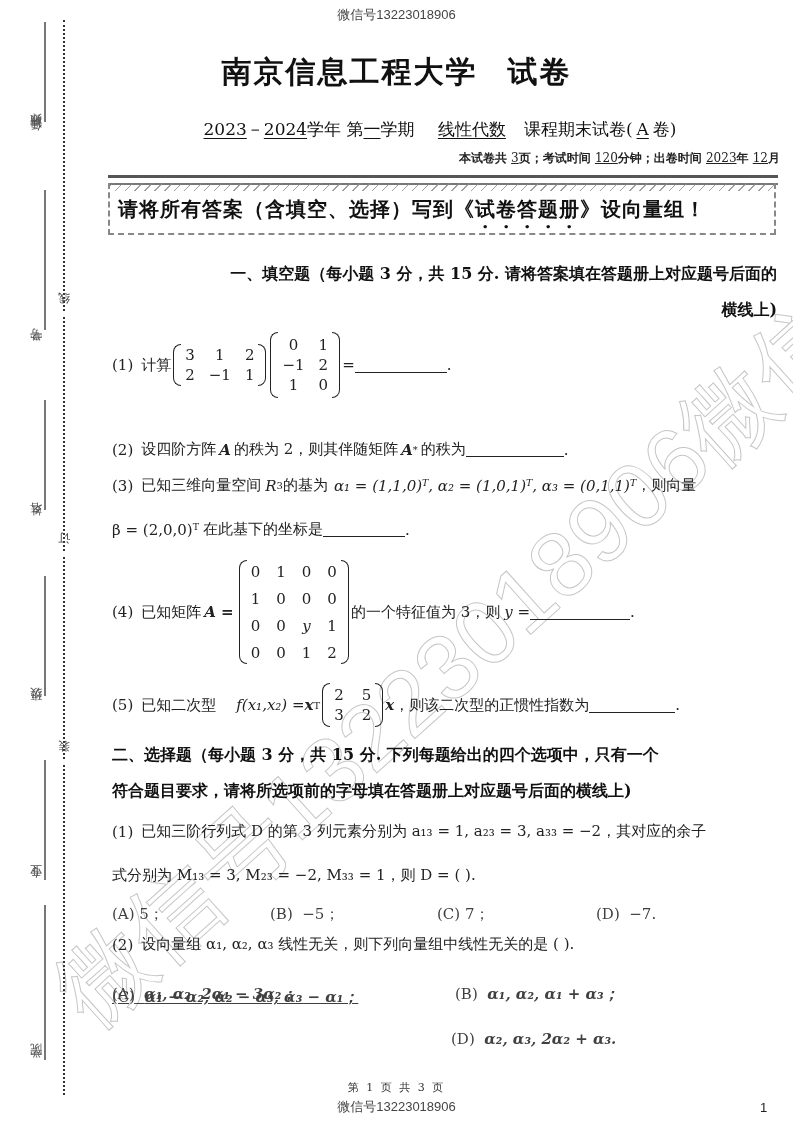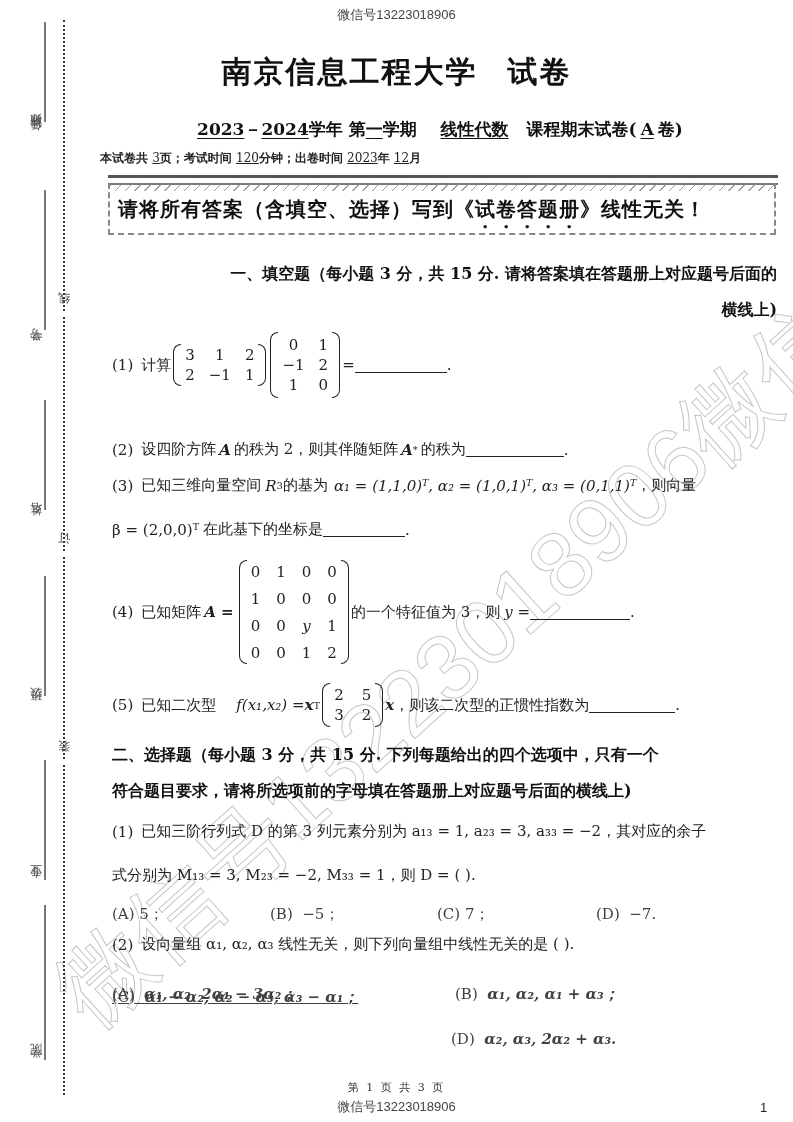--- a/index.html
+++ b/index.html
@@ -22,23 +22,23 @@
     position: absolute; left: 28px; font-size: 12px; color: #555;
     writing-mode: vertical-rl; transform: rotate(180deg); background: #fff; padding: 2px 0;
     letter-spacing: 2px;
   }
   .bind-mark {
     position: absolute; left: 56px; font-size: 12px; color: #444; background:#fff;
     writing-mode: vertical-rl; transform: rotate(180deg); padding: 2px 0;
   }
 
   .title { left: 0; width: 793px; top: 52px; text-align: center; font-size: 30px; font-weight: bold; letter-spacing: 2px; color: #111; }
-  .subtitle { left: 100px; width: 680px; top: 118px; text-align: center; font-size: 17px; color: #111; font-weight: bold; }
+  .subtitle { left: 100px; width: 680px; top: 118px; text-align: center; font-size: 17px; color: #111; }
   .subtitle u { text-decoration: underline; text-underline-offset: 3px; }
-  .meta { left: 100px; width: 680px; top: 150px; text-align: left; font-size: 12px; font-weight: bold; color: #222; }
+  .meta { left: 100px; width: 680px; top: 150px; text-align: right; font-size: 12px; font-weight: bold; color: #222; }
   .meta u { font-weight: normal; }
 
   .rule-double { left: 108px; width: 670px; top: 175px; height: 5px; border-top: 3px solid #555; border-bottom: 2px solid #777; }
   .notice-box {
     left: 108px; width: 668px; top: 183px; height: 52px;
     border: 2px dashed #888; border-top: none; box-sizing: border-box;
   }
   .notice-wave {
     left: 108px; width: 668px; top: 183px; height: 8px;
     background: repeating-linear-gradient(135deg, transparent 0 3px, #888 3px 4px, transparent 4px 7px);
@@ -121,21 +121,21 @@
   <u>120</u><span>分钟；出卷时间</span>
   <u>2023</u><span>年</span>
   <u>12</u><span>月</span>
 </div>
 
 <div class="abs rule-double"></div>
 
 <div class="abs notice-wave"></div>
 <div class="abs notice-box"></div>
 <div class="abs notice-text">
-  <span>请将所有答案（含填空、选择）写到《</span><span class="emph">试卷答题册</span><span>》线性无关！</span>
+  <span>请将所有答案（含填空、选择）写到《</span><span class="emph">试卷答题册</span><span>》设向量组！</span>
 </div>
 
 <div class="abs section-head" style="top:256px;text-align:right;">
   <div>一、填空题（每小题 3 分，共 15 分. 请将答案填在答题册上对应题号后面的</div>
   <div>横线上)</div>
 </div>
 
 <div class="abs q" style="top:332px;">
   <span class="num">(1)</span>
   <span>计算</span>

